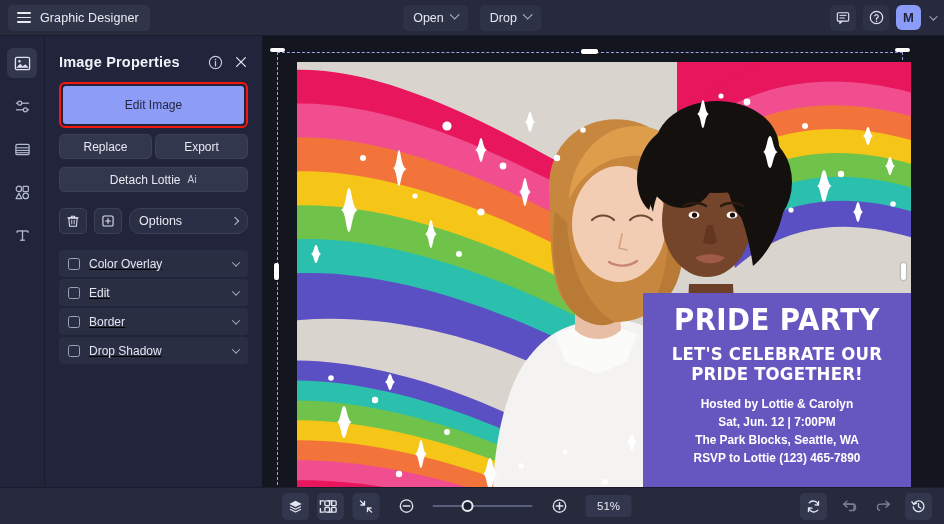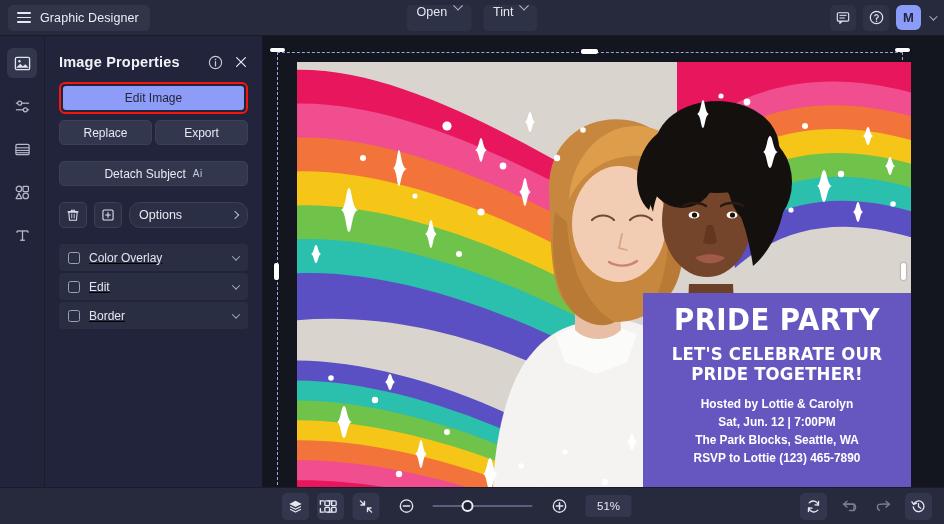--- a/index.html
+++ b/index.html
@@ -26,21 +26,21 @@
     background: #30354a; border-radius: 5px;
     height: 26px; padding: 0 11px 0 9px;
   }
   .hamburger { display: flex; flex-direction: column; justify-content: center; gap: 3px; width: 14px; }
   .hamburger i { display: block; height: 1.5px; background: #e8eaf2; border-radius: 1px; }
   .brand-name { color: #eceef5; font-size: 12.5px; letter-spacing: .1px; }
 
   .tb-center { position: absolute; left: 50%; transform: translateX(-50%); display: flex; gap: 12px; }
   .menu-btn {
     background: #2e3246; border-radius: 5px; height: 26px;
-    display: flex; gap: 7px; padding: 0 10px;
+    display: flex; align-items: center; gap: 7px; padding: 0 10px;
     color: #e4e7f0; font-size: 12.5px; cursor: pointer;
   }
   .chev-d { width: 7px; height: 7px; border-right: 1.4px solid #b9bfd2; border-bottom: 1.4px solid #b9bfd2; transform: rotate(45deg) translate(-2px,-2px); }
 
   .tb-right { margin-left: auto; display: flex; align-items: center; gap: 7px; padding-right: 9px; }
   .icon-sq {
     width: 26px; height: 26px; border-radius: 5px; background: #2e3246;
     display: flex; align-items: center; justify-content: center; cursor: pointer;
   }
   .avatar {
@@ -77,27 +77,27 @@
   .panel-head-icons { margin-left: auto; display: flex; align-items: center; gap: 11px; }
 
   .btn {
     height: 25px; border-radius: 5px; background: #32374e;
     display: flex; align-items: center; justify-content: center;
     color: #e6e9f2; font-size: 12px; cursor: pointer; border: 1px solid #3b4058;
     user-select: none;
   }
   .btn-primary {
     background: #8d9df7; border: none; color: #23263c; font-size: 12px;
-    height: 24px; border-radius: 3px;
+    height: 38px; border-radius: 3px;
   }
   .highlight-wrap {
     border: 2.5px solid #f5160f; border-radius: 6px; padding: 2px;
     margin-bottom: 6px;
   }
-  .row2 { display: flex; gap: 3px; margin-bottom: 16px; }
+  .row2 { display: flex; gap: 3px; margin-bottom: 8px; }
   .row2 .btn { flex: 1; }
   .btn-wide { width: 100%; margin-bottom: 6px; }
   .ai-badge { margin-left: 7px; font-size: 10px; color: #c6cbdd; letter-spacing: .4px; }
 
   .options-row { display: flex; gap: 7px; margin-top: 16px; margin-bottom: 16px; }
   .opt-icon {
     width: 28px; height: 26px; border-radius: 5px; background: #2b2f45;
     border: 1px solid #3b4058;
     display: flex; align-items: center; justify-content: center; cursor: pointer;
   }
@@ -213,21 +213,21 @@
         <span class="brand-name">Graphic Designer</span>
       </div>
     </div>
 
     <div class="tb-center">
       <div class="menu-btn">
         <span>Open</span>
         <span class="chev-d"></span>
       </div>
       <div class="menu-btn">
-        <span>Tint</span>
+        <span>Drop</span>
         <span class="chev-d"></span>
       </div>
     </div>
 
     <div class="tb-right">
       <div class="icon-sq">
         <svg width="14" height="14" viewBox="0 0 16 16">
           <rect x="1.5" y="2" width="13" height="9.5" rx="1.3" fill="none" stroke="#e2e5ef" stroke-width="1.3"></rect>
           <path d="M4.5 11.5 L4.5 14.2 L7.3 11.5" fill="none" stroke="#e2e5ef" stroke-width="1.3" stroke-linejoin="round"></path>
           <line x1="4" y1="5" x2="12" y2="5" stroke="#e2e5ef" stroke-width="1.1"></line>
@@ -315,21 +315,21 @@
         <div class="btn btn-primary">Edit Image</div>
       </div>
 
       <div class="row2">
         <div class="btn">Replace</div>
         <div class="btn">Export</div>
       </div>
 
 
       <div class="btn btn-wide">
-        <span>Detach Subject</span>
+        <span>Detach Lottie</span>
         <span class="ai-badge">Ai</span>
       </div>
 
       <div class="options-row">
         <div class="opt-icon">
           <svg width="14" height="14" viewBox="0 0 16 16">
             <path d="M3.2 4.4 L12.8 4.4 L12 14 L4 14 Z" fill="none" stroke="#dfe3ef" stroke-width="1.2" stroke-linejoin="round"></path>
             <line x1="2.2" y1="4.4" x2="13.8" y2="4.4" stroke="#dfe3ef" stroke-width="1.3" stroke-linecap="round"></line>
             <path d="M6.2 4.3 L6.2 2.6 L9.8 2.6 L9.8 4.3" fill="none" stroke="#dfe3ef" stroke-width="1.2"></path>
             <line x1="6.6" y1="6.6" x2="6.6" y2="11.8" stroke="#dfe3ef" stroke-width="1"></line>
@@ -356,20 +356,25 @@
           <span class="eff-chev"></span>
         </div>
         <div class="eff-row">
           <span class="cbox"></span>
           <span class="eff-label">Edit</span>
           <span class="eff-chev"></span>
         </div>
         <div class="eff-row">
           <span class="cbox"></span>
           <span class="eff-label">Border</span>
+          <span class="eff-chev"></span>
+        </div>
+        <div class="eff-row">
+          <span class="cbox"></span>
+          <span class="eff-label">Drop Shadow</span>
           <span class="eff-chev"></span>
         </div>
       </div>
     </div>
 
     <div class="canvas-wrap">
       <div class="sel">
         <div class="sel-dash"></div>
 
         <div class="poster">

